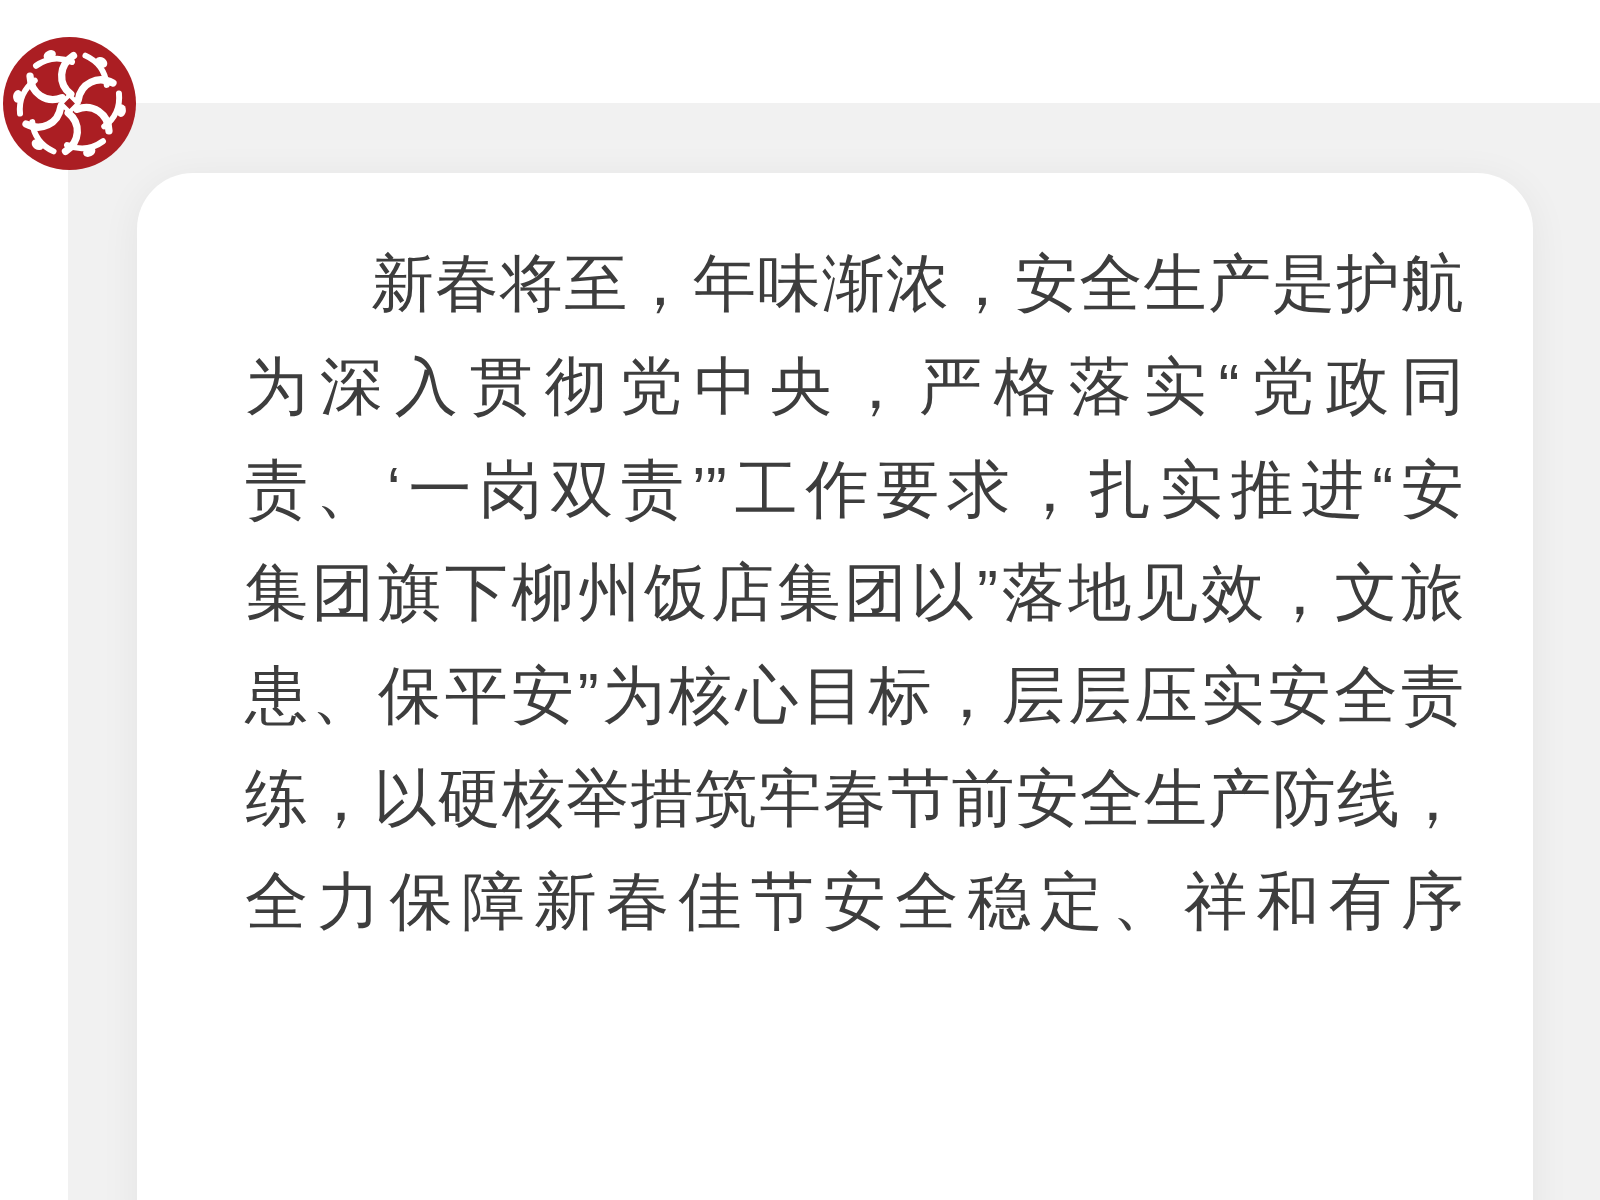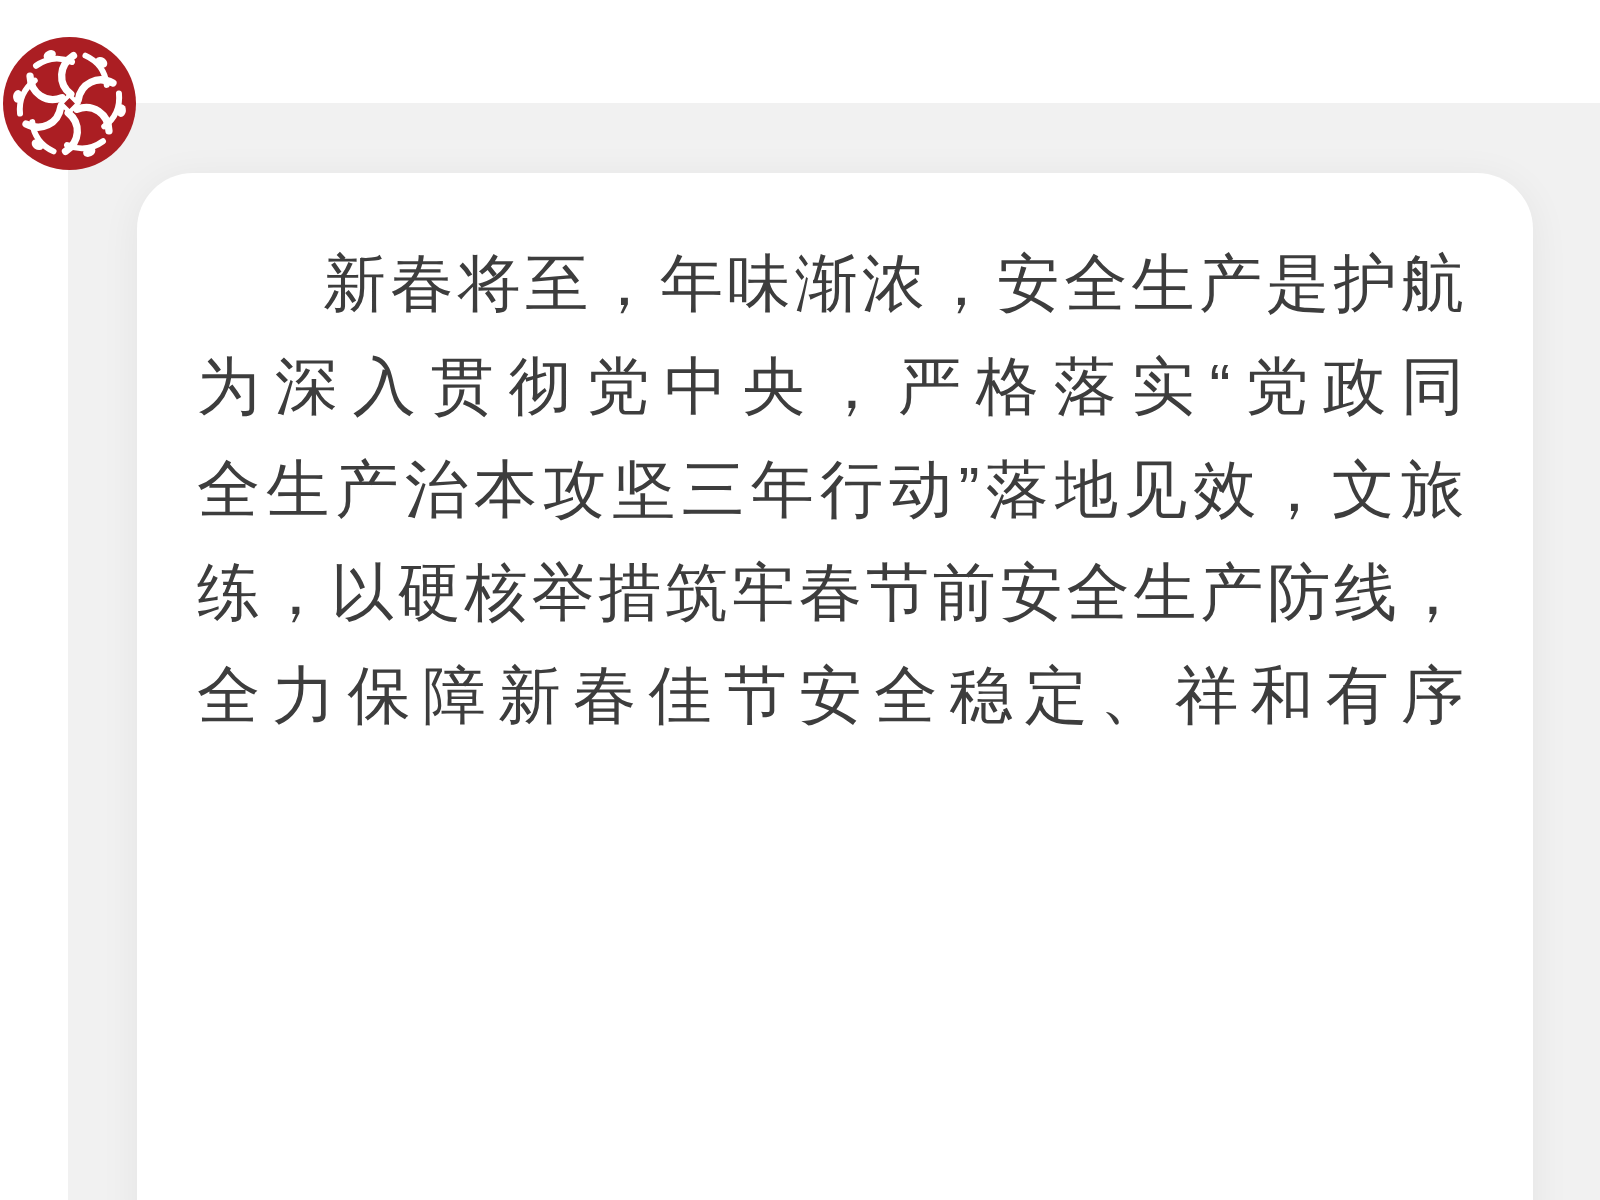--- a/index.html
+++ b/index.html
@@ -44,20 +44,21 @@
     font-size: 63px;
     line-height: 103px;
     color: #3d3d3d;
     letter-spacing: 0;
   }
   .article-line {
     text-align: justify;
     text-align-last: justify;
     height: 103px;
     overflow: visible;
+    margin-left: 48px;
   }
   .article-line.first-line {
     padding-left: 126px; 
   }
   
   .brand-logo {
     position: absolute;
     left: 3px;
     top: 37px;
     width: 133px;
@@ -70,21 +71,23 @@
 <body>
 
 <div class="stage">
 
   <div class="gray-panel"></div>
 
   <div class="article-card">
     <div class="article-text">
       <div class="article-line first-line">新春将至，年味渐浓，安全生产是护航</div>
       <div class="article-line">为深入贯彻党中央，严格落实“党政同</div>
-      <div class="article-line">全生产治本攻坚三年行动”落地见效，文旅</div>
+      <div class="article-line">责、‘一岗双责’”工作要求，扎实推进“安</div>
+      <div class="article-line">集团旗下柳州饭店集团以”落地见效，文旅</div>
+      <div class="article-line">患、保平安”为核心目标，层层压实安全责</div>
       <div class="article-line">练，以硬核举措筑牢春节前安全生产防线，</div>
       <div class="article-line">全力保障新春佳节安全稳定、祥和有序</div>
     </div>
   </div>
 
   <div class="brand-logo">
     <span>
       <svg viewBox="-50 -50 100 100" xmlns="http://www.w3.org/2000/svg">
         <defs>
           <g id="seal-unit">

